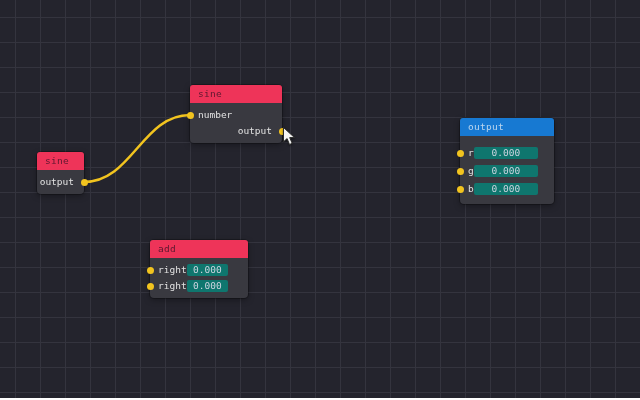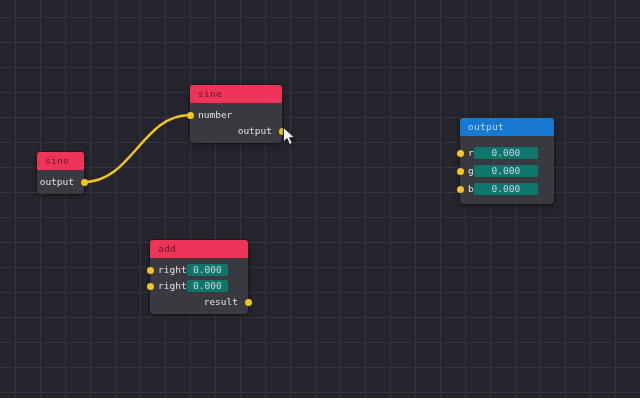--- a/index.html
+++ b/index.html
@@ -96,24 +96,20 @@
       <div class="row">
         <span class="port in"></span>
         <span class="label">right</span>
         <span class="field w50">0.000</span>
       </div>
       <div class="row">
         <span class="port in"></span>
         <span class="label">right</span>
         <span class="field w50">0.000</span>
       </div>
-      <div class="row out">
-        <span class="label">result</span>
-        <span class="port out"></span>
-      </div>
     </div>
   </div>
 
   <div class="node" id="node-output" style="left:460px;top:118px;width:94px;">
     <div class="node-header header-blue">output</div>
     <div class="node-body">
       <div class="row">
         <span class="port in"></span>
         <span class="label">r</span>
         <span class="field w70">0.000</span>

